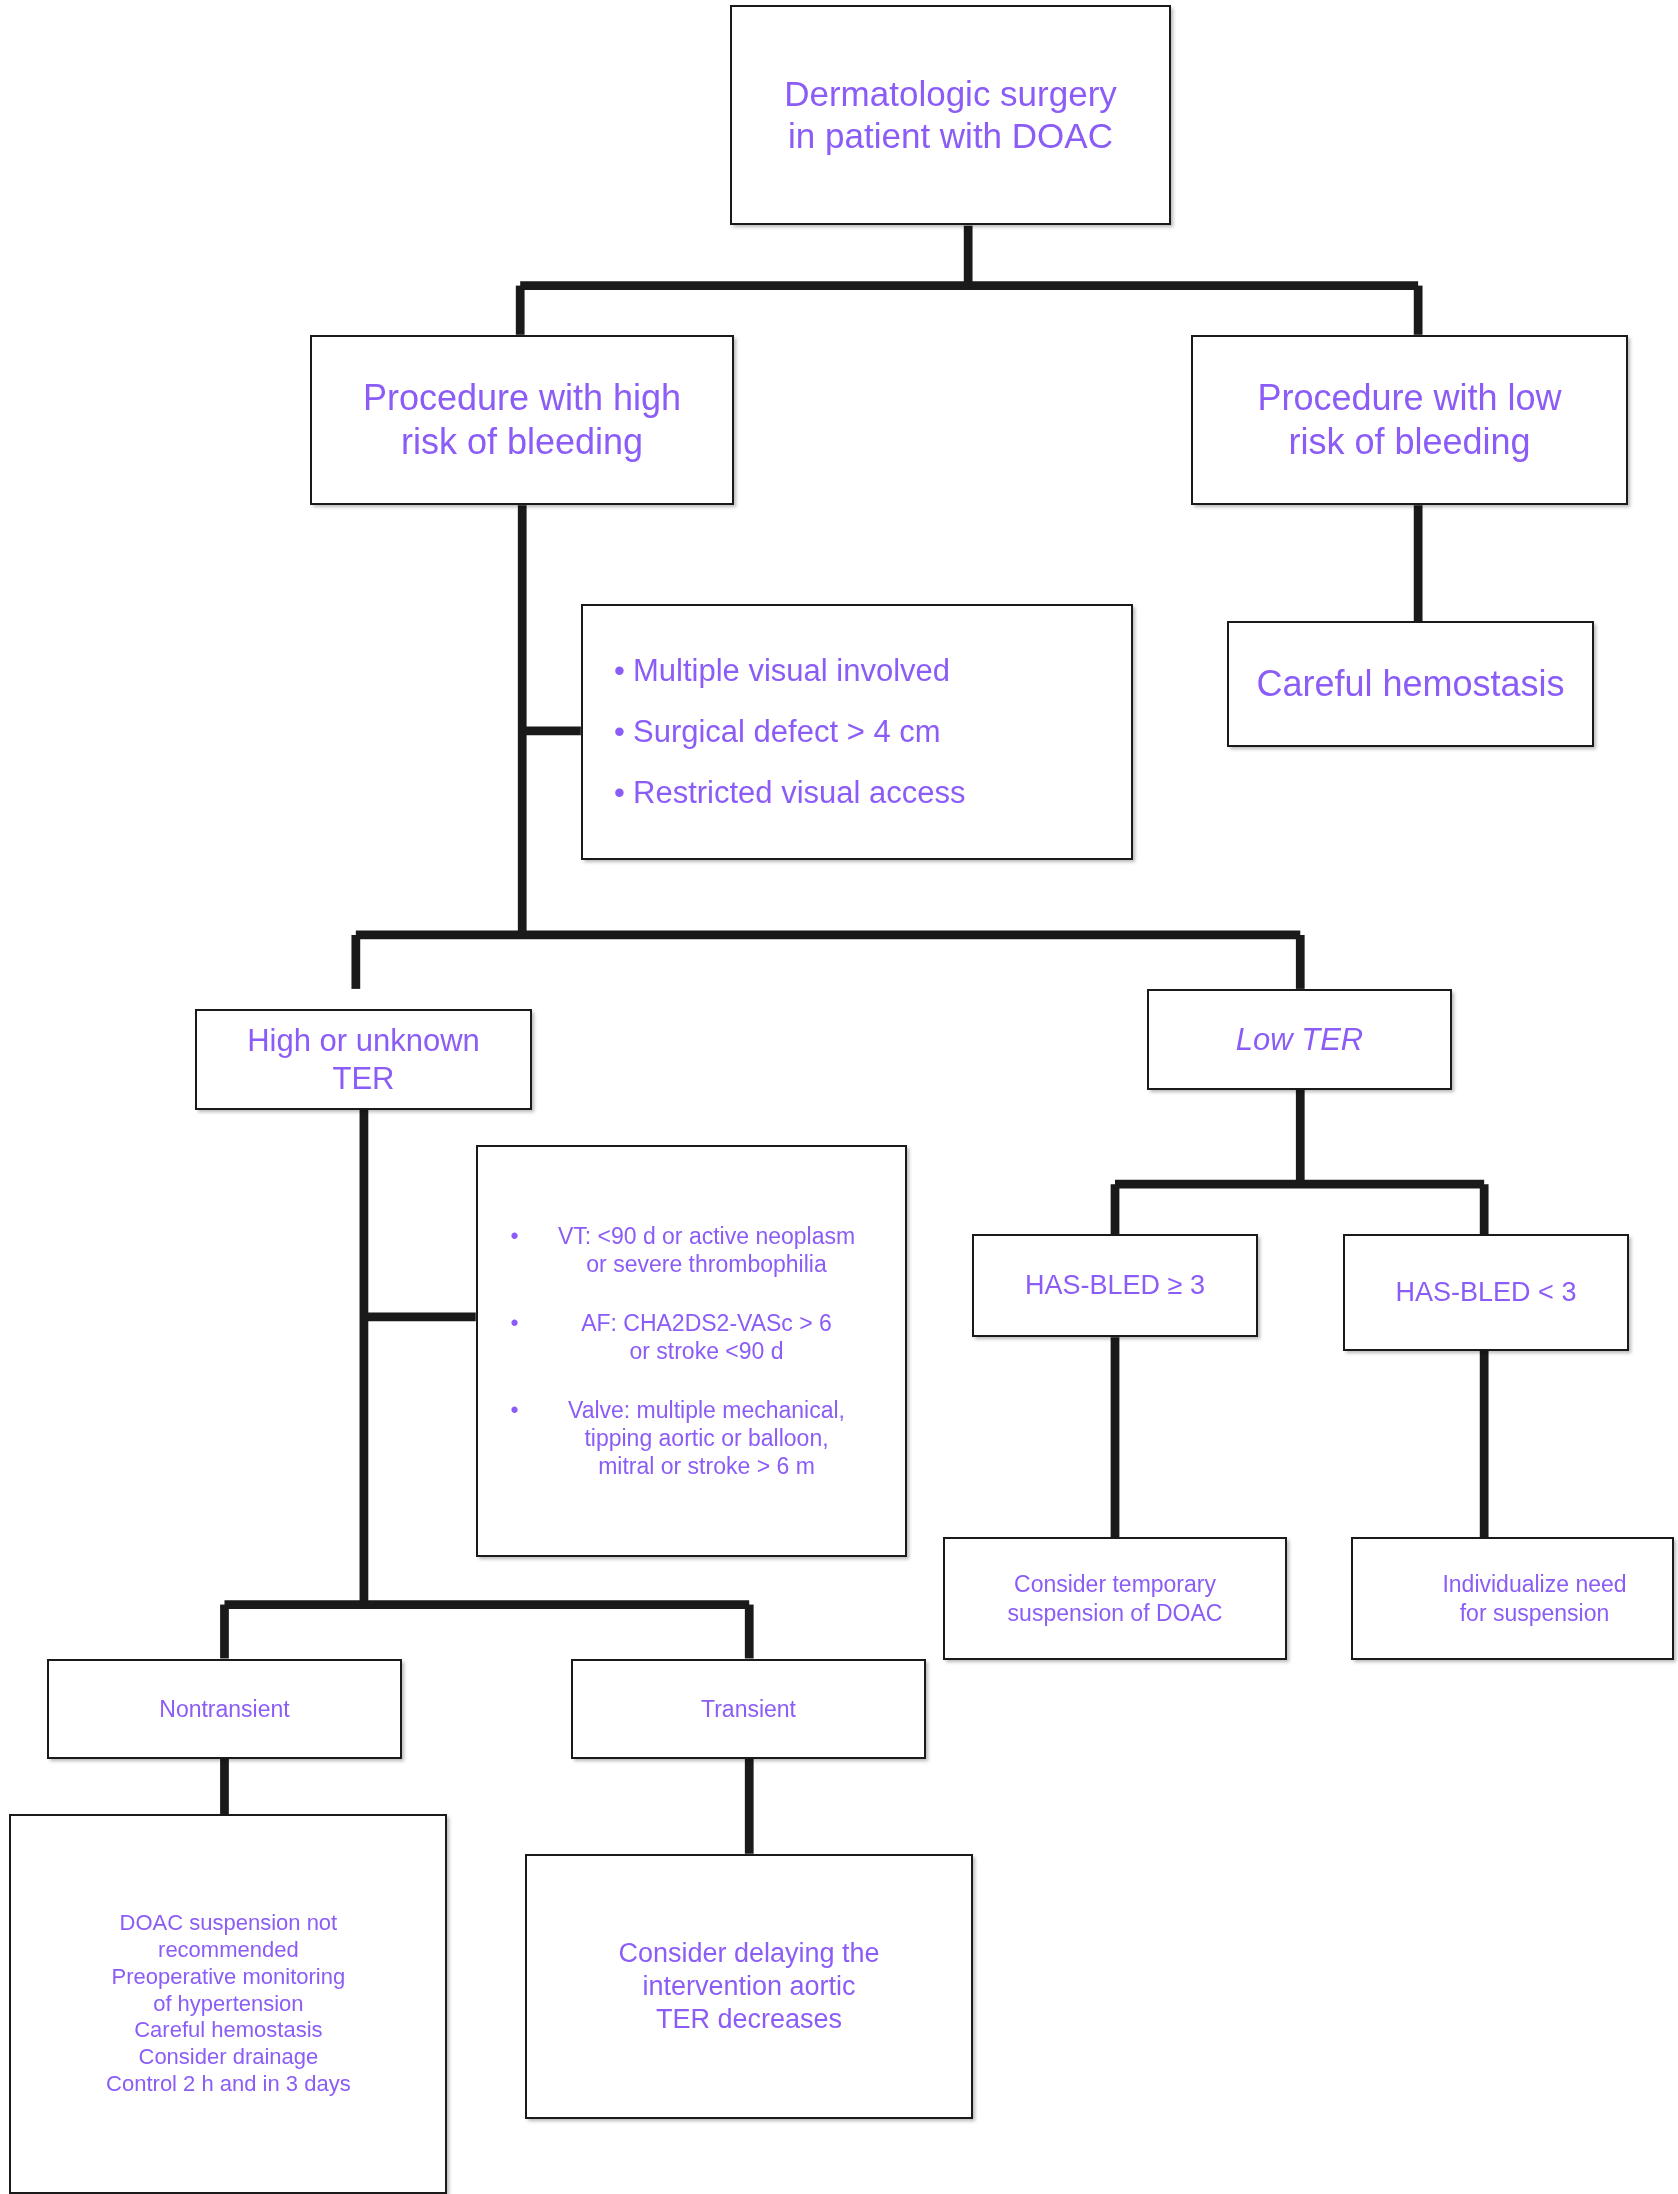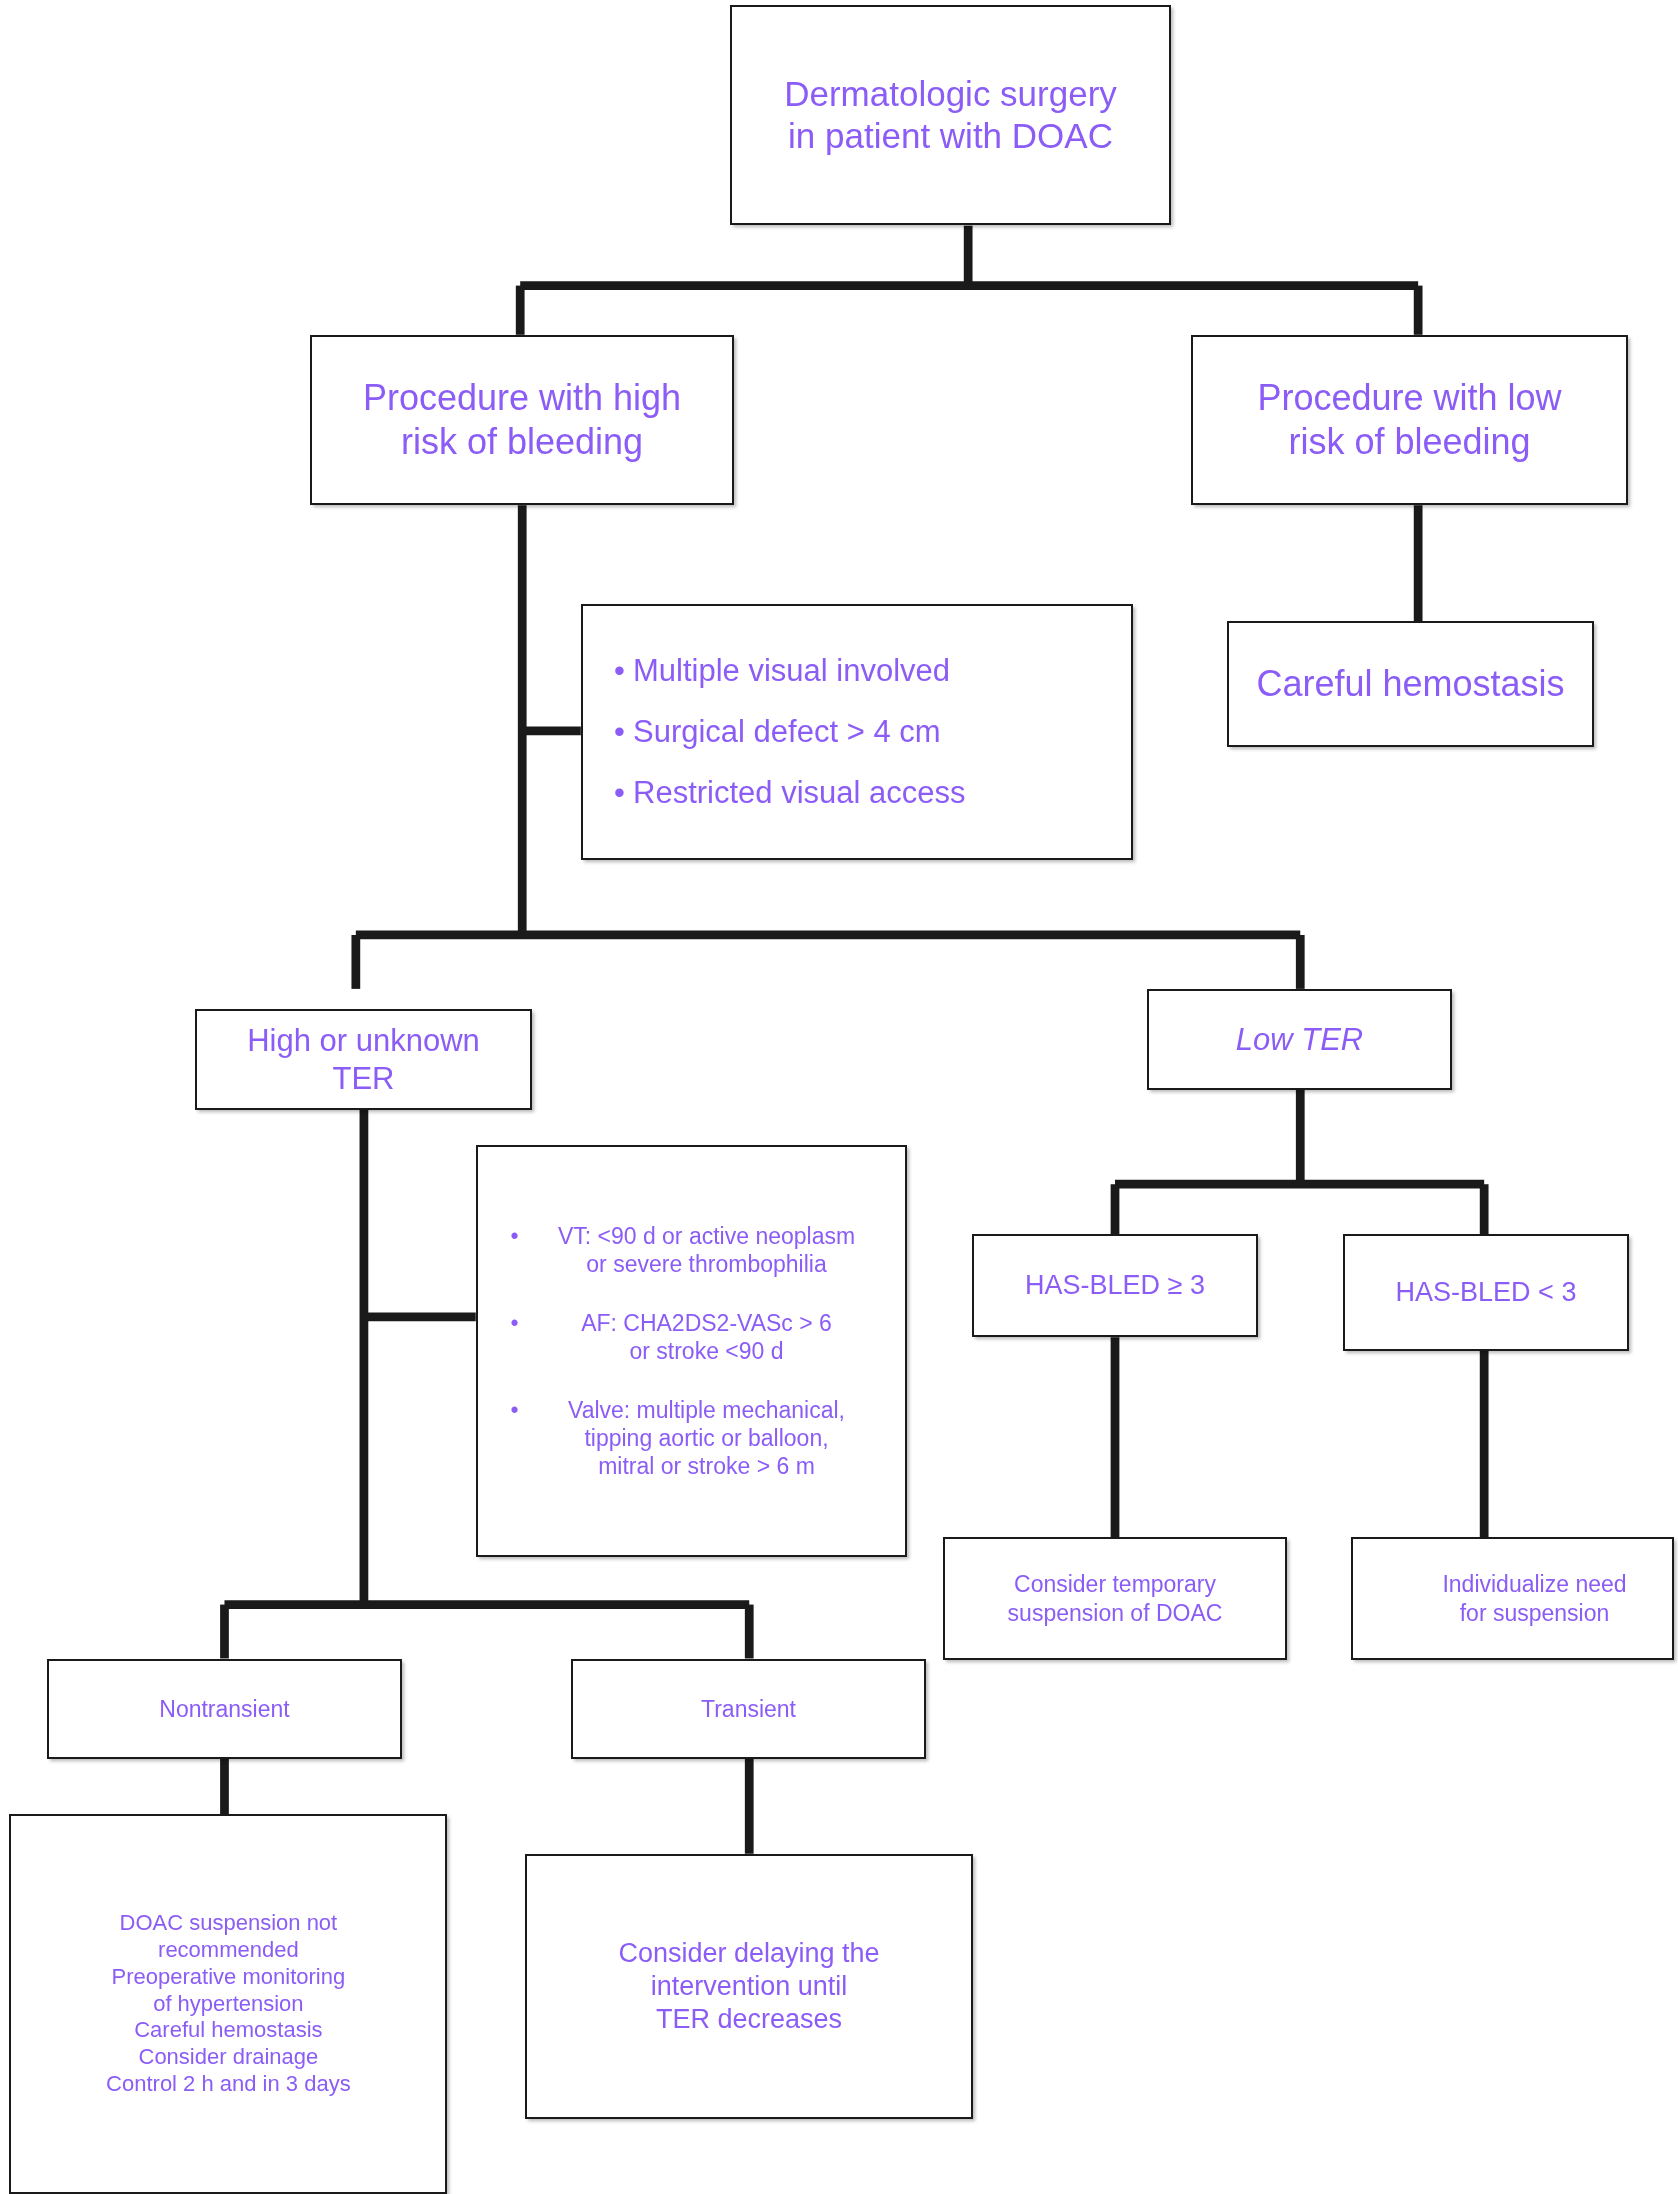--- a/index.html
+++ b/index.html
@@ -213,18 +213,18 @@
 recommended</span>
     <span class="line">Preoperative monitoring
 of hypertension</span>
     <span class="line">Careful hemostasis</span>
     <span class="line">Consider drainage</span>
     <span class="line">Control 2 h and in 3 days</span>
   </div>
 
   <div class="node t-sm" style="left:525px; top:1854px; width:448px; height:265px;">
     <span class="line">Consider delaying the</span>
-    <span class="line">intervention until</span>
+    <span class="line">intervention aortic</span>
     <span class="line">TER decreases</span>
   </div>
 
 </div>
 
 
 </body></html>

